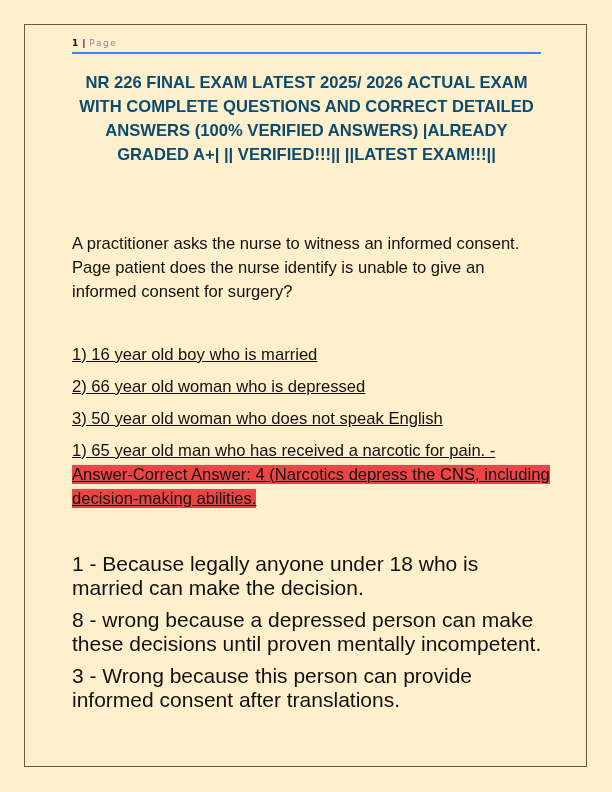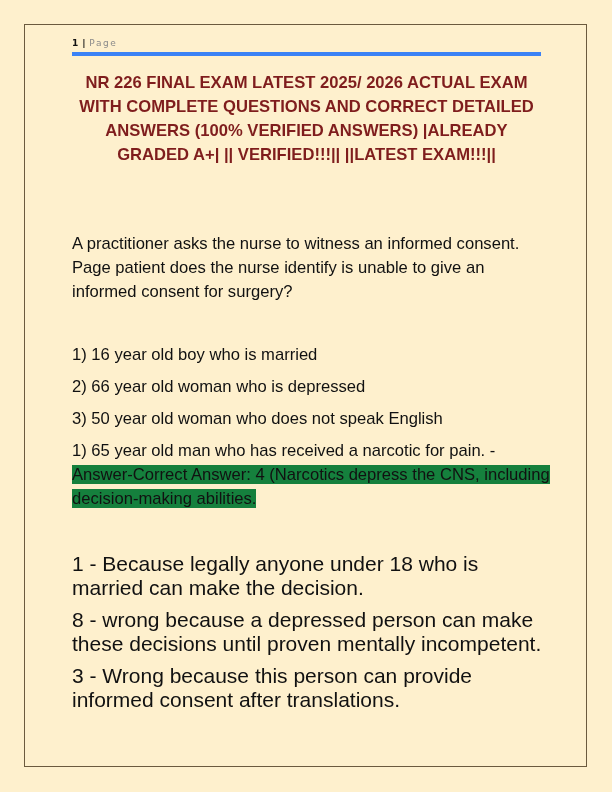--- a/index.html
+++ b/index.html
@@ -23,21 +23,21 @@
       height: 743px;
       border: 1px solid #6b5a3e;
       box-sizing: border-box;
     }
     .page-header {
       position: absolute;
       left: 72px;
       top: 36px;
       width: 469px;
       height: 16px;
-      border-bottom: 4px solid #3b82f6;
+      border-bottom: 2px solid #3b82f6;
       font-family: "DejaVu Sans", sans-serif;
       font-size: 9px;
       line-height: 14px;
     }
     .page-num {
       font-weight: bold;
       color: #111;
     }
     .page-sep {
       color: #111;
@@ -47,21 +47,21 @@
     .page-word {
       color: #8a8a8a;
       letter-spacing: 1.6px;
     }
     .title {
       position: absolute;
       left: 72px;
       top: 71px;
       width: 469px;
       text-align: center;
-      color: #7f1d1d;
+      color: #0c4a6e;
       font-weight: bold;
       font-size: 16.6px;
       line-height: 24px;
     }
     .question {
       position: absolute;
       left: 72px;
       top: 232px;
       width: 480px;
       font-size: 16.6px;
@@ -70,23 +70,24 @@
     .options {
       position: absolute;
       left: 72px;
       top: 343px;
       width: 480px;
       font-size: 16.6px;
       line-height: 24px;
     }
     .option {
       margin: 0 0 8px 0;
+      text-decoration: underline;
     }
     .highlight {
-      background: #15803d;
+      background: #ef4444;
     }
     .rationales {
       position: absolute;
       left: 72px;
       top: 552px;
       width: 480px;
       font-size: 21px;
       line-height: 24px;
     }
     .rationale {

